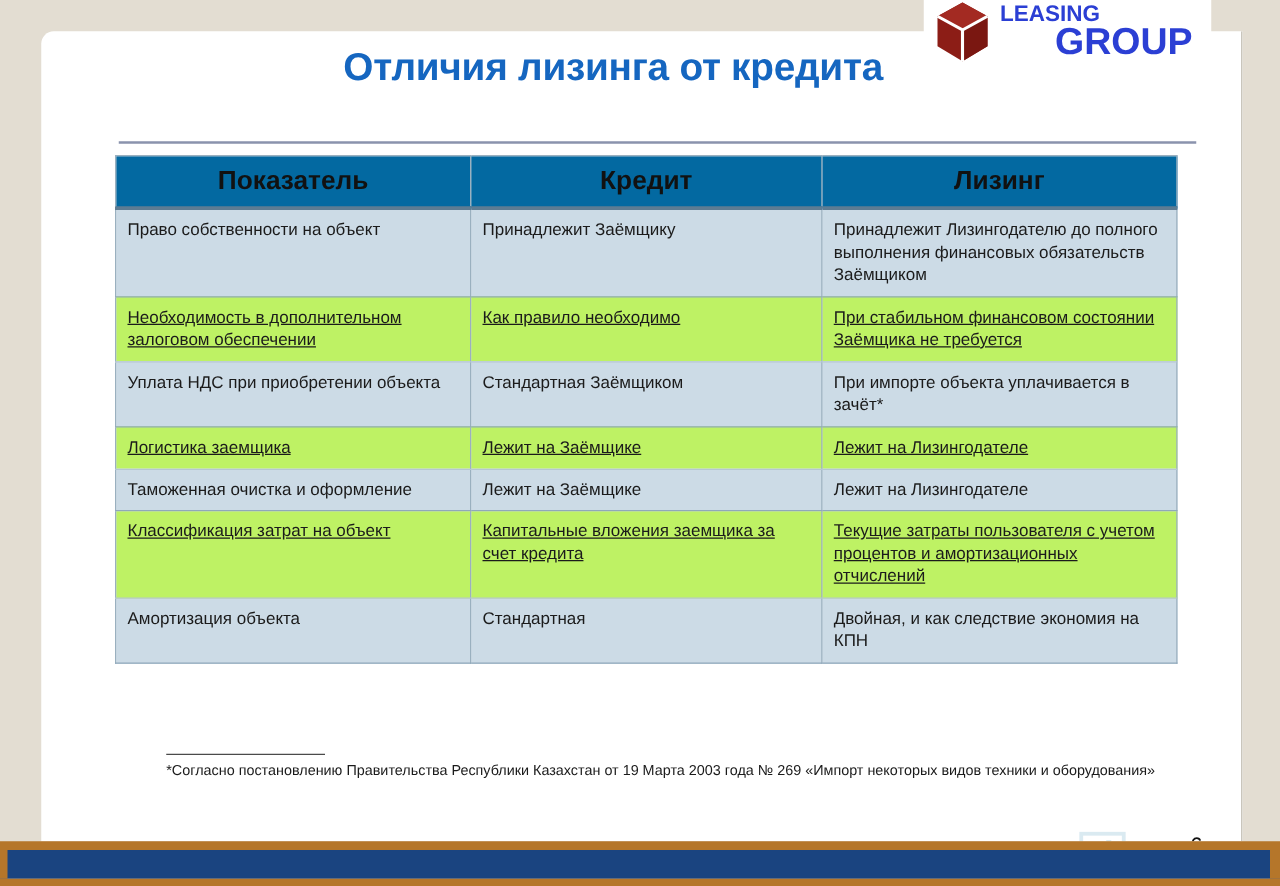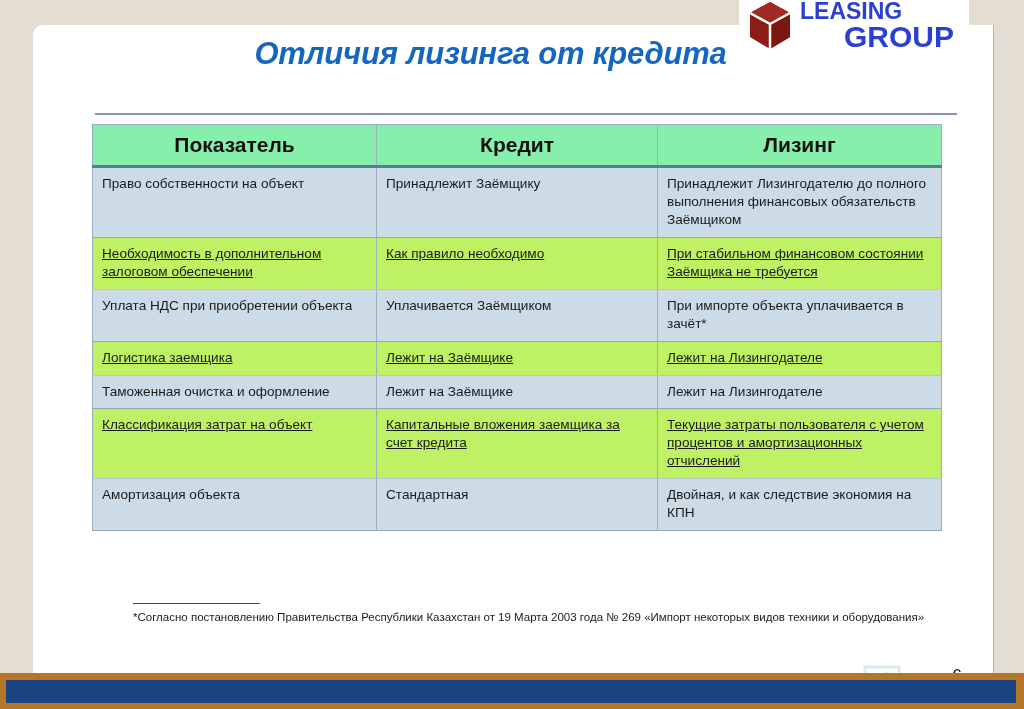--- a/index.html
+++ b/index.html
@@ -35,21 +35,20 @@
     background:#b8b2a6;
   }
 
   
   #title-row {
     position: absolute;
     left: 0;
     top: 0;
     width: 983px;
     height: 70px;
-    font-style: italic;
   }
   #page-title {
     position: absolute;
     left: 185px;
     top: 11px;
     width: 545px;
     text-align: center;
     font-size: 31px;
     font-weight: bold;
     color: #1566c0;
@@ -73,21 +72,21 @@
   }
   #logo-mark { width: 46px; height: 52px; flex: 0 0 46px; }
   #logo-text {
     margin-left: 7px;
     line-height: 0.95;
     color: #2b3fd4;
     font-weight: bold;
     font-family: "Liberation Sans", sans-serif;
     letter-spacing: 0px;
   }
-  #logo-text .l1 { font-size: 23px; display:block; }
+  #logo-text .l1 { font-size: 18px; display:block; }
   #logo-text .l2 { font-size: 30px; display:block;margin-left:44px; }
 
   #title-rule {
     position: absolute;
     left: 62px;
     top: 88px;
     width: 862px;
     height: 2px;
     background: #8a93ad;
   }
@@ -100,21 +99,21 @@
     width: 849px;
     border-collapse: collapse;
     table-layout: fixed;
     font-family: "Liberation Sans", sans-serif;
   }
   #compare-table col.c0 { width: 284px; }
   #compare-table col.c1 { width: 281px; }
   #compare-table col.c2 { width: 284px; }
 
   #compare-table th {
-    background: #86efac;
+    background: #0369a1;
     color: #111111;
     font-size: 21px;
     font-weight: bold;
     text-align: center;
     height: 40px;
     padding: 0 4px;
     border: 1px solid #9ab0bf;
     border-bottom: 3px solid #5d7c93;
     vertical-align: middle;
   }
@@ -250,21 +249,21 @@
         <td>Принадлежит Заёмщику</td>
         <td>Принадлежит Лизингодателю до полного выполнения финансовых обязательств Заёмщиком</td>
       </tr>
       <tr class="plain">
         <td>Необходимость в дополнительном залоговом обеспечении</td>
         <td>Как правило необходимо</td>
         <td>При стабильном финансовом состоянии Заёмщика не требуется</td>
       </tr>
       <tr class="band">
         <td>Уплата НДС при приобретении объекта</td>
-        <td>Уплачивается Заёмщиком</td>
+        <td>Стандартная Заёмщиком</td>
         <td>При импорте объекта уплачивается в зачёт*</td>
       </tr>
       <tr class="plain">
         <td>Логистика заемщика</td>
         <td>Лежит на Заёмщике</td>
         <td>Лежит на Лизингодателе</td>
       </tr>
       <tr class="band">
         <td>Таможенная очистка и оформление</td>
         <td>Лежит на Заёмщике</td>

